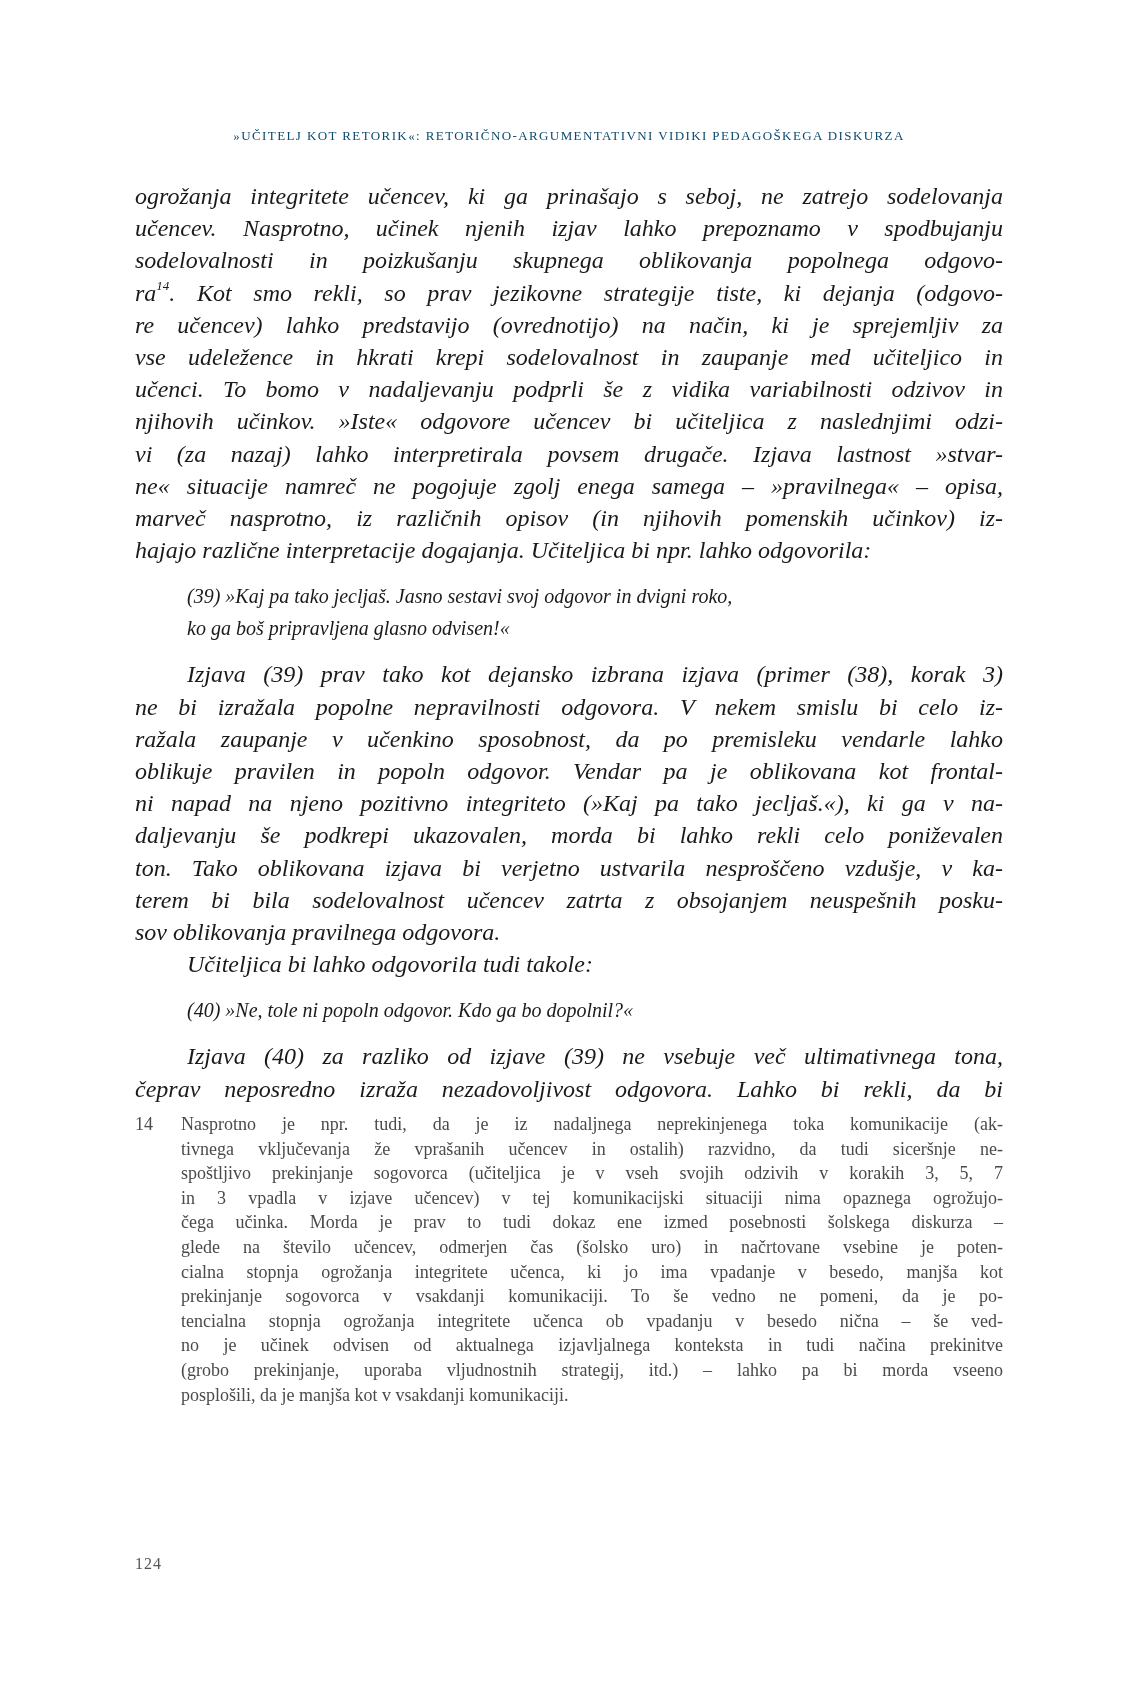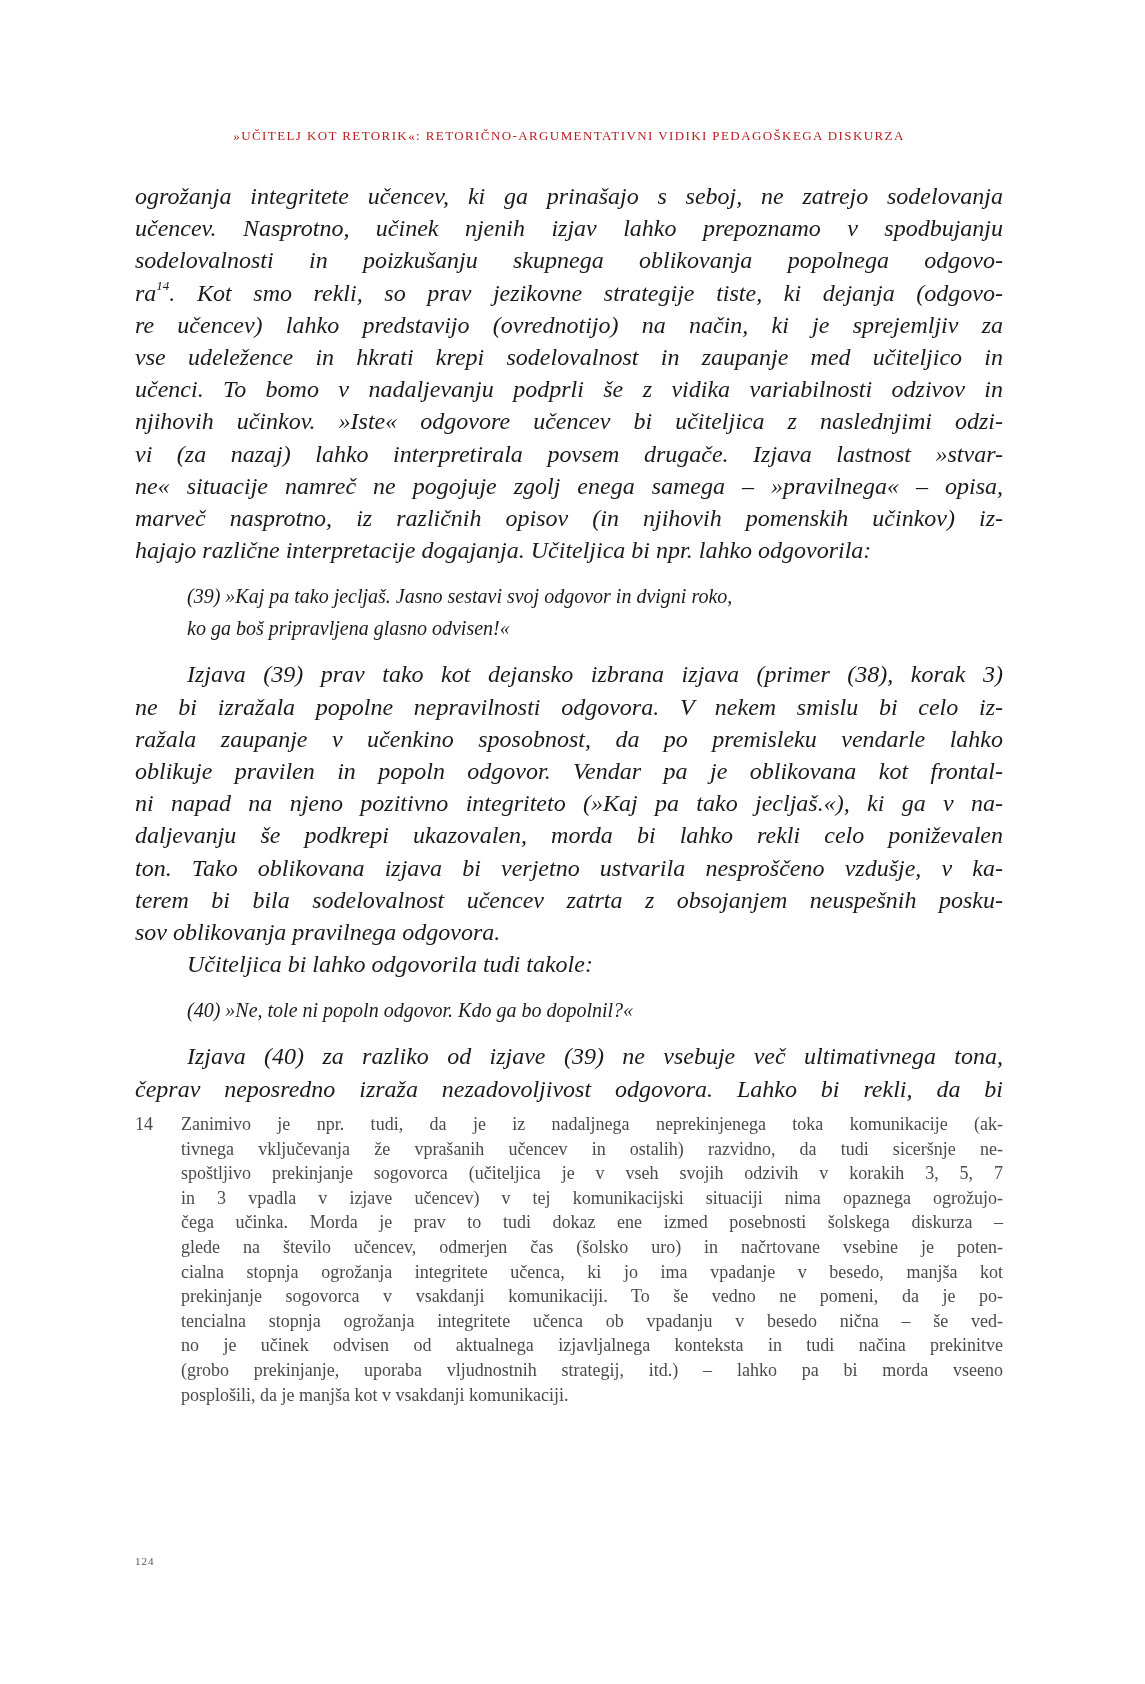--- a/index.html
+++ b/index.html
@@ -1,34 +1,34 @@
 <!DOCTYPE html>
 <html><head>
 <meta charset="utf-8">
 <style>
   html, body { margin: 0; padding: 0; background: #ffffff; }
   body { width: 1145px; height: 1684px; position: relative; overflow: hidden;
          font-family: "Liberation Serif", "DejaVu Serif", serif; color: #1a1a1a; }
   .running-head { position: absolute; top: 128px; left: 135px; width: 868px; text-align: center;
-                  font-size: 13px; letter-spacing: 1.4px; color: #b91c1c; }
+                  font-size: 13px; letter-spacing: 1.4px; color: #0c4a6e; }
   .body-text { position: absolute; top: 180px; left: 135px; width: 868px; font-style: italic; }
   .line { display: block; font-size: 24px; line-height: 32.2px; white-space: nowrap;
           text-align: justify; text-align-last: justify; }
   .line.last { text-align-last: left; }
   .indent { padding-left: 52px; }
   .example { display: block; padding-left: 52px; font-size: 20px; line-height: 32px; white-space: nowrap; }
   .gap-sm { height: 14px; }
   sup { font-size: 13px; vertical-align: top; line-height: 14px; position: relative; top: 2px; }
   .footnotes { position: absolute; top: 1112px; left: 135px; width: 868px; color: #4a4a4a; }
   .fn-num { position: absolute; left: 0; top: 0; font-size: 18px; line-height: 25px; }
   .fn-body { margin-left: 46px; }
   .fn-line { display: block; font-size: 18px; line-height: 24.6px; white-space: nowrap;
              text-align: justify; text-align-last: justify; }
   .fn-line.last { text-align-last: left; }
-  .page-number { position: absolute; top: 1555px; left: 135px; font-size: 11px; color: #555; letter-spacing: 1px; }
+  .page-number { position: absolute; top: 1555px; left: 135px; font-size: 16px; color: #555; letter-spacing: 1px; }
 </style>
 </head>
 <body>
 
 <div class="running-head">»UČITELJ KOT RETORIK«: RETORIČNO-ARGUMENTATIVNI VIDIKI PEDAGOŠKEGA DISKURZA</div>
 
 <div class="body-text">
   <div>
     <span class="line">ogrožanja integritete učencev, ki ga prinašajo s seboj, ne zatrejo sodelovanja</span>
     <span class="line">učencev. Nasprotno, učinek njenih izjav lahko prepoznamo v spodbujanju</span>
@@ -79,21 +79,21 @@
 
   <div>
     <span class="line indent">Izjava (40) za razliko od izjave (39) ne vsebuje več ultimativnega tona,</span>
     <span class="line">čeprav neposredno izraža nezadovoljivost odgovora. Lahko bi rekli, da bi</span>
   </div>
 </div>
 
 <div class="footnotes">
   <span class="fn-num">14</span>
   <div class="fn-body">
-    <span class="fn-line">Zanimivo je npr. tudi, da je iz nadaljnega neprekinjenega toka komunikacije (ak-</span>
+    <span class="fn-line">Nasprotno je npr. tudi, da je iz nadaljnega neprekinjenega toka komunikacije (ak-</span>
     <span class="fn-line">tivnega vključevanja že vprašanih učencev in ostalih) razvidno, da tudi siceršnje ne-</span>
     <span class="fn-line">spoštljivo prekinjanje sogovorca (učiteljica je v vseh svojih odzivih v korakih 3, 5, 7</span>
     <span class="fn-line">in 3 vpadla v izjave učencev) v tej komunikacijski situaciji nima opaznega ogrožujo-</span>
     <span class="fn-line">čega učinka. Morda je prav to tudi dokaz ene izmed posebnosti šolskega diskurza –</span>
     <span class="fn-line">glede na število učencev, odmerjen čas (šolsko uro) in načrtovane vsebine je poten-</span>
     <span class="fn-line">cialna stopnja ogrožanja integritete učenca, ki jo ima vpadanje v besedo, manjša kot</span>
     <span class="fn-line">prekinjanje sogovorca v vsakdanji komunikaciji. To še vedno ne pomeni, da je po-</span>
     <span class="fn-line">tencialna stopnja ogrožanja integritete učenca ob vpadanju v besedo nična – še ved-</span>
     <span class="fn-line">no je učinek odvisen od aktualnega izjavljalnega konteksta in tudi načina prekinitve</span>
     <span class="fn-line">(grobo prekinjanje, uporaba vljudnostnih strategij, itd.) – lahko pa bi morda vseeno</span>

